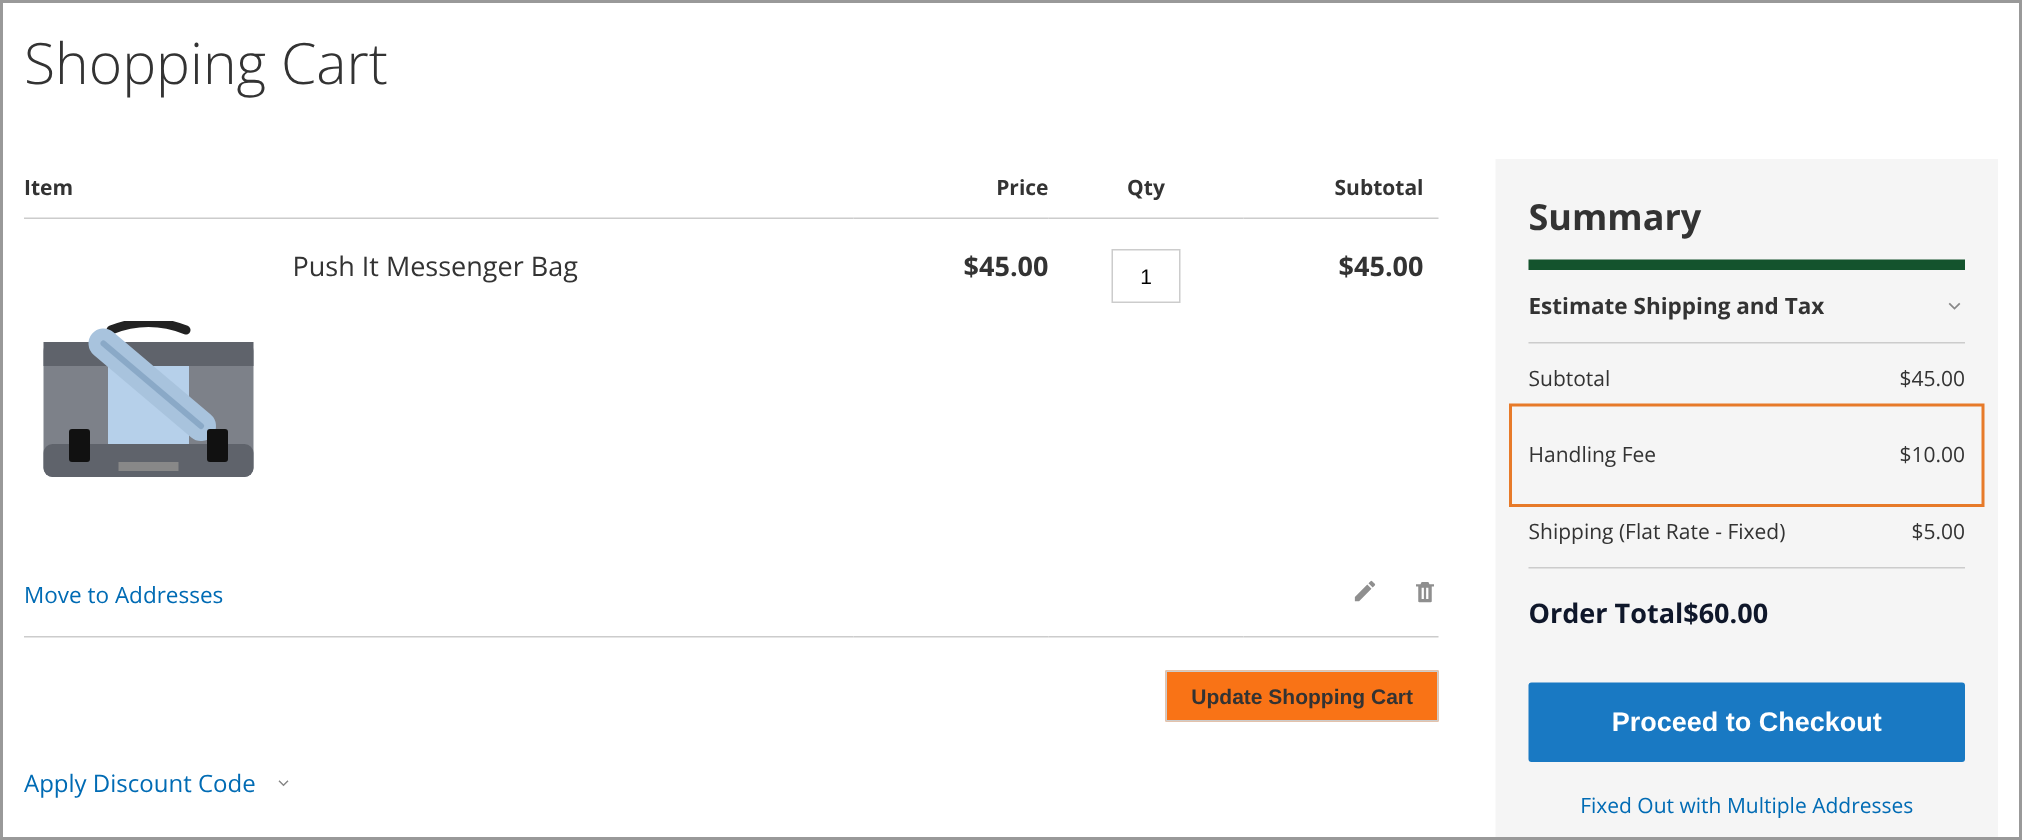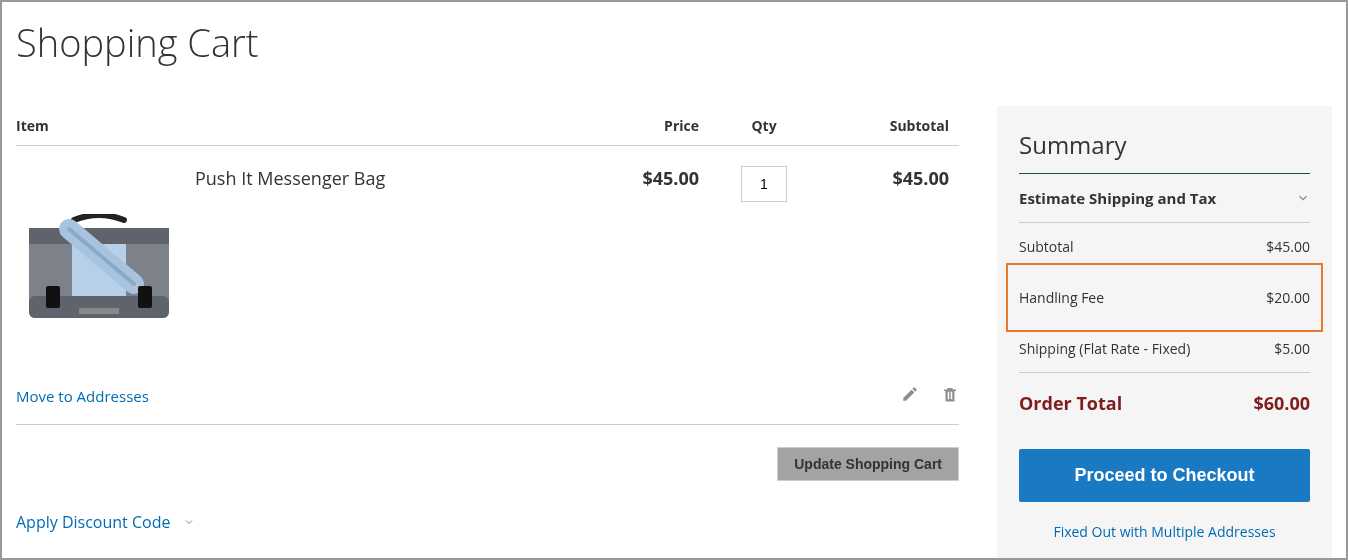--- a/index.html
+++ b/index.html
@@ -97,21 +97,21 @@
   .action-icons span {
     display: inline-block;
     margin-left: 18px;
     cursor: pointer;
   }
   .cart-actions {
     text-align: right;
     padding-top: 22px;
   }
   .update-cart-btn {
-    background: #a3a3a3;
+    background: #f97316;
     border: 1px solid #ccc;
     border-radius: 0;
     padding: 8px 16px;
     font-size: 14px;
     font-weight: 700;
     color: #333;
     cursor: pointer;
   }
   .discount-row {
     padding-top: 30px;
@@ -122,23 +122,23 @@
     text-decoration: none;
   }
   .discount-link svg { margin-left: 8px; }
   .summary-col {
     width: 335px;
     background: #f5f5f5;
     padding: 22px 22px 26px 22px;
   }
   .summary-title {
     font-size: 24px;
-    font-weight: 400;
-    color: #333;
-    border-bottom: 1px solid #14532d;
+    font-weight: 700;
+    color: #333;
+    border-bottom: 7px solid #14532d;
     padding-bottom: 12px;
     margin-bottom: 0;
   }
   .estimate-row {
     display: flex;
     justify-content: space-between;
     align-items: center;
     padding: 14px 0;
     border-bottom: 1px solid #ccc;
     font-size: 15px;
@@ -156,25 +156,24 @@
   .totals-row.first { padding-top: 14px; }
   .totals-row.last { border-bottom: 1px solid #ccc; padding-bottom: 14px;}
   .totals-row.highlight {
     outline: 2px solid #e77a29;
     outline-offset: -1px;
     margin: 0 -12px;
     padding: 24px 12px;
   }
   .order-total-row {
     display: flex;
-    justify-content: space-between;
     padding: 18px 0 6px;
     font-size: 18px;
     font-weight: 700;
-    color: #7f1d1d;
+    color: #0f172a;
   }
   .checkout-btn {
     display: block;
     width: 100%;
     background: #1979c3;
     color: #fff;
     border: none;
     padding: 16px 0;
     font-size: 18px;
     font-weight: 600;
@@ -277,21 +276,21 @@
           <polyline points="6 9 12 15 18 9"></polyline>
         </svg>
     </div>
 
     <div class="totals-row first">
       <span>Subtotal</span>
       <span>$45.00</span>
     </div>
     <div class="totals-row highlight">
       <span>Handling Fee</span>
-      <span>$20.00</span>
+      <span>$10.00</span>
     </div>
     <div class="totals-row last">
       <span>Shipping (Flat Rate - Fixed)</span>
       <span>$5.00</span>
     </div>
 
     <div class="order-total-row">
       <span>Order Total</span>
       <span>$60.00</span>
     </div>

